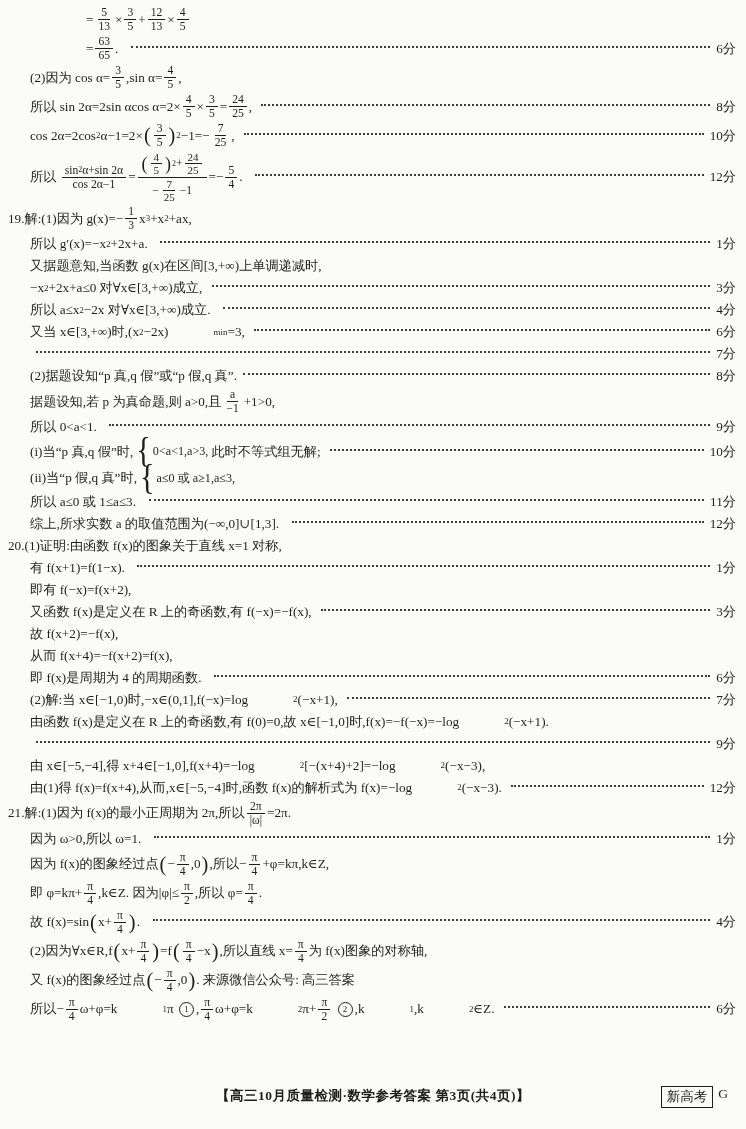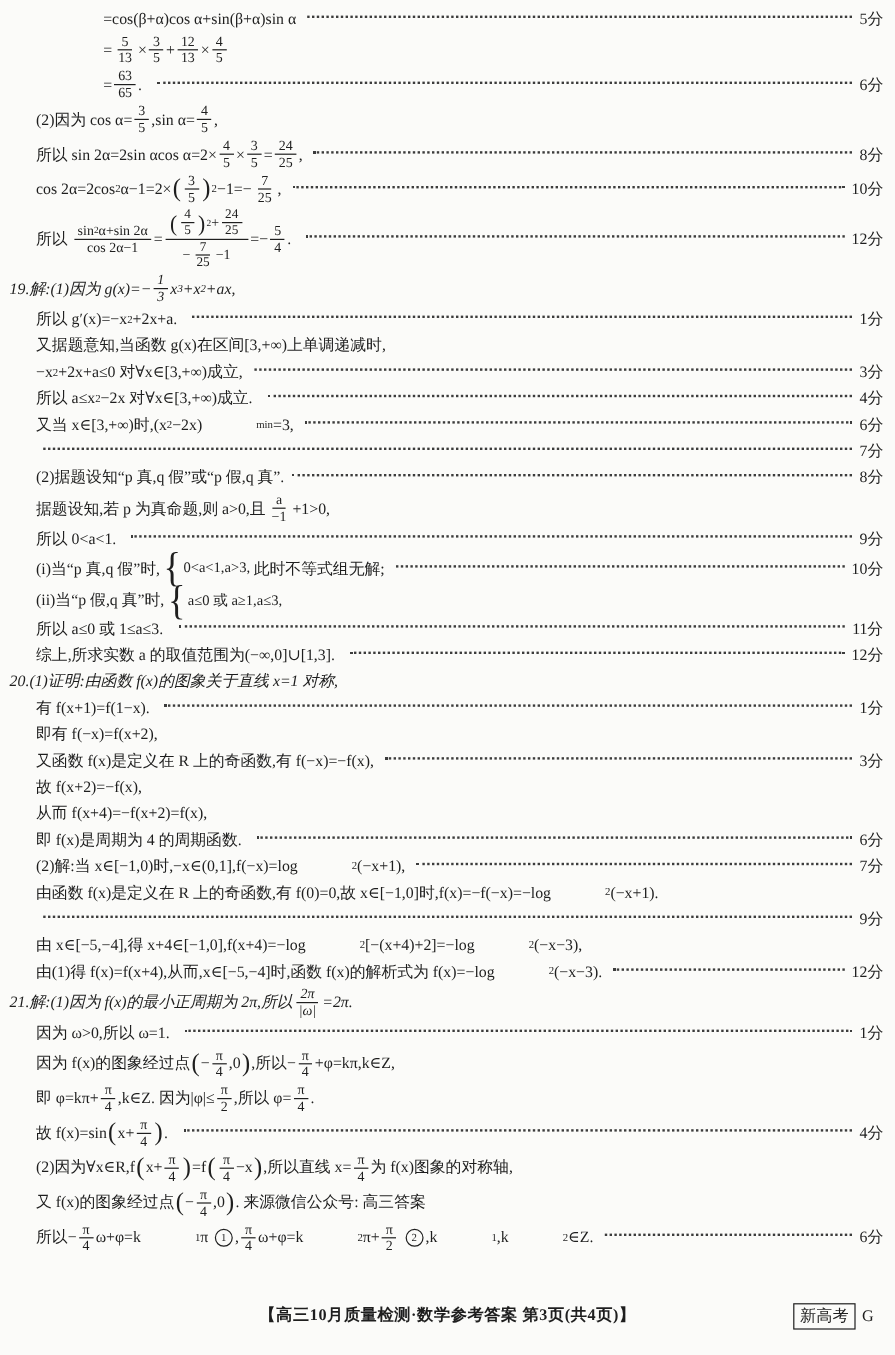--- a/index.html
+++ b/index.html
@@ -7,21 +7,21 @@
     width:746px;height:1129px;position:relative;overflow:hidden;
     background:#fbfbf9;color:#1e1e1e;
     font-family:"Liberation Serif","DejaVu Serif",serif;
     font-size:13.2px;
   }
   .doc{position:absolute;top:4px;left:0;right:0;}
   .line{
     display:flex;align-items:center;
     margin:2px 0;min-height:20px;padding-right:10px;
   }
-  .ind0{padding-left:8px;font-style:italic;}
+  .ind0{padding-left:8px;}
   .ind1{padding-left:30px;}
   .ind2{padding-left:86px;}
   .content{display:inline-flex;align-items:center;flex-wrap:nowrap;white-space:pre;}
   .t{white-space:pre;}
   .frac{
     display:inline-flex;flex-direction:column;align-items:center;
     vertical-align:middle;margin:0 2px;font-size:0.88em;line-height:1.12;
   }
   .frac .num,.frac .den{display:inline-flex;align-items:center;padding:0 3px;}
   .frac .num{border-bottom:1px solid #1e1e1e;}
@@ -46,34 +46,29 @@
   }
   .score{white-space:nowrap;}
   .footer{
     position:absolute;left:0;right:0;bottom:20px;height:22px;
   }
   .footer-center{
     position:absolute;left:0;right:0;text-align:center;
     font-weight:bold;font-size:13.5px;letter-spacing:0.5px;
   }
   .footer-badge{
-    position:absolute;right:18px;top:-1px;display:inline-flex;align-items:center;gap:5px;
+    position:absolute;right:18px;top:-1px;display:inline-flex;align-items:flex-start;gap:5px;
     font-size:13.5px;
   }
   .badge-box{border:1.4px solid #1e1e1e;padding:1px 5px;}
 </style>
 </head>
 <body>
 
 <div class="doc">
-    <div class="line ind2">
-      <span class="content"><span class="t">=cos(β+α)cos α+sin(β+α)sin α </span></span>
-      <span class="leader"></span>
-      <span class="score">5分</span>
-    </div>
     <div class="line ind2">
       <span class="content"><span class="t">=</span><span class="frac"><span class="num"><span class="t">5</span></span><span class="den"><span class="t">13</span></span></span><span class="t">×</span><span class="frac"><span class="num"><span class="t">3</span></span><span class="den"><span class="t">5</span></span></span><span class="t">+</span><span class="frac"><span class="num"><span class="t">12</span></span><span class="den"><span class="t">13</span></span></span><span class="t">×</span><span class="frac"><span class="num"><span class="t">4</span></span><span class="den"><span class="t">5</span></span></span></span>
     </div>
     <div class="line ind2">
       <span class="content"><span class="t">=</span><span class="frac"><span class="num"><span class="t">63</span></span><span class="den"><span class="t">65</span></span></span><span class="t">.  </span></span>
       <span class="leader"></span>
       <span class="score">6分</span>
     </div>
     <div class="line ind1">
       <span class="content"><span class="t">(2)因为 cos α=</span><span class="frac"><span class="num"><span class="t">3</span></span><span class="den"><span class="t">5</span></span></span><span class="t">,sin α=</span><span class="frac"><span class="num"><span class="t">4</span></span><span class="den"><span class="t">5</span></span></span><span class="t">,</span></span>

